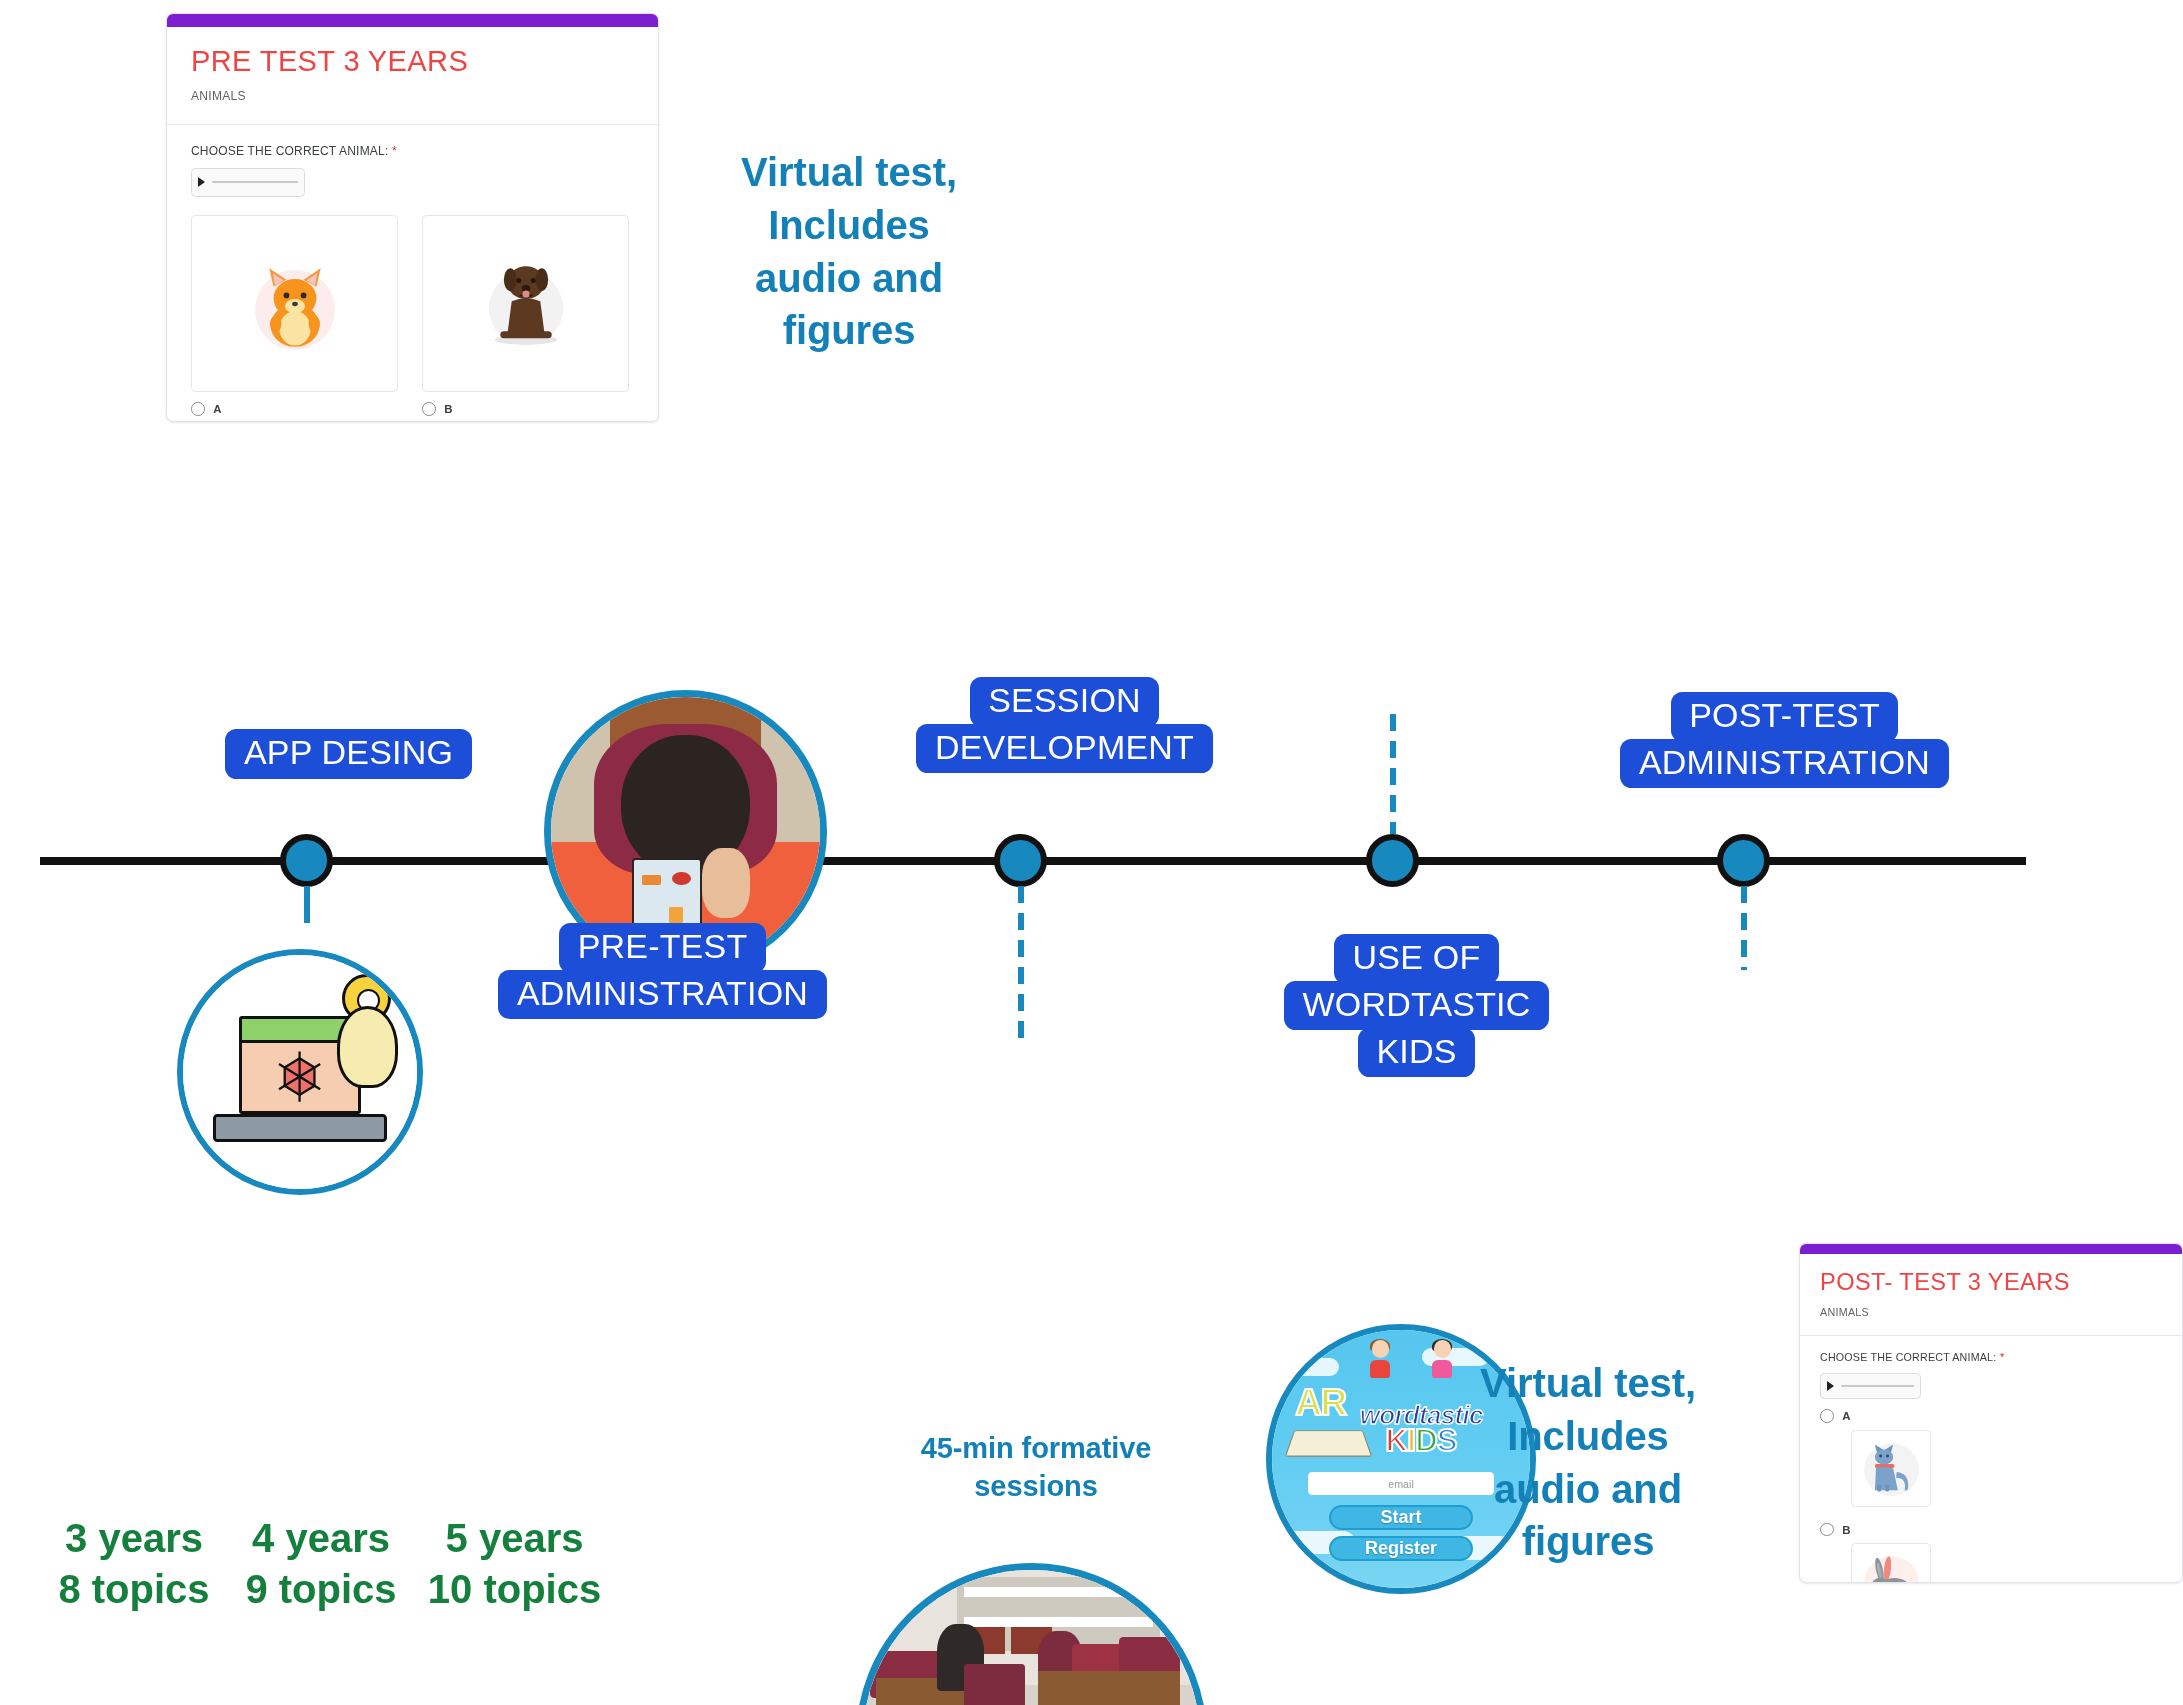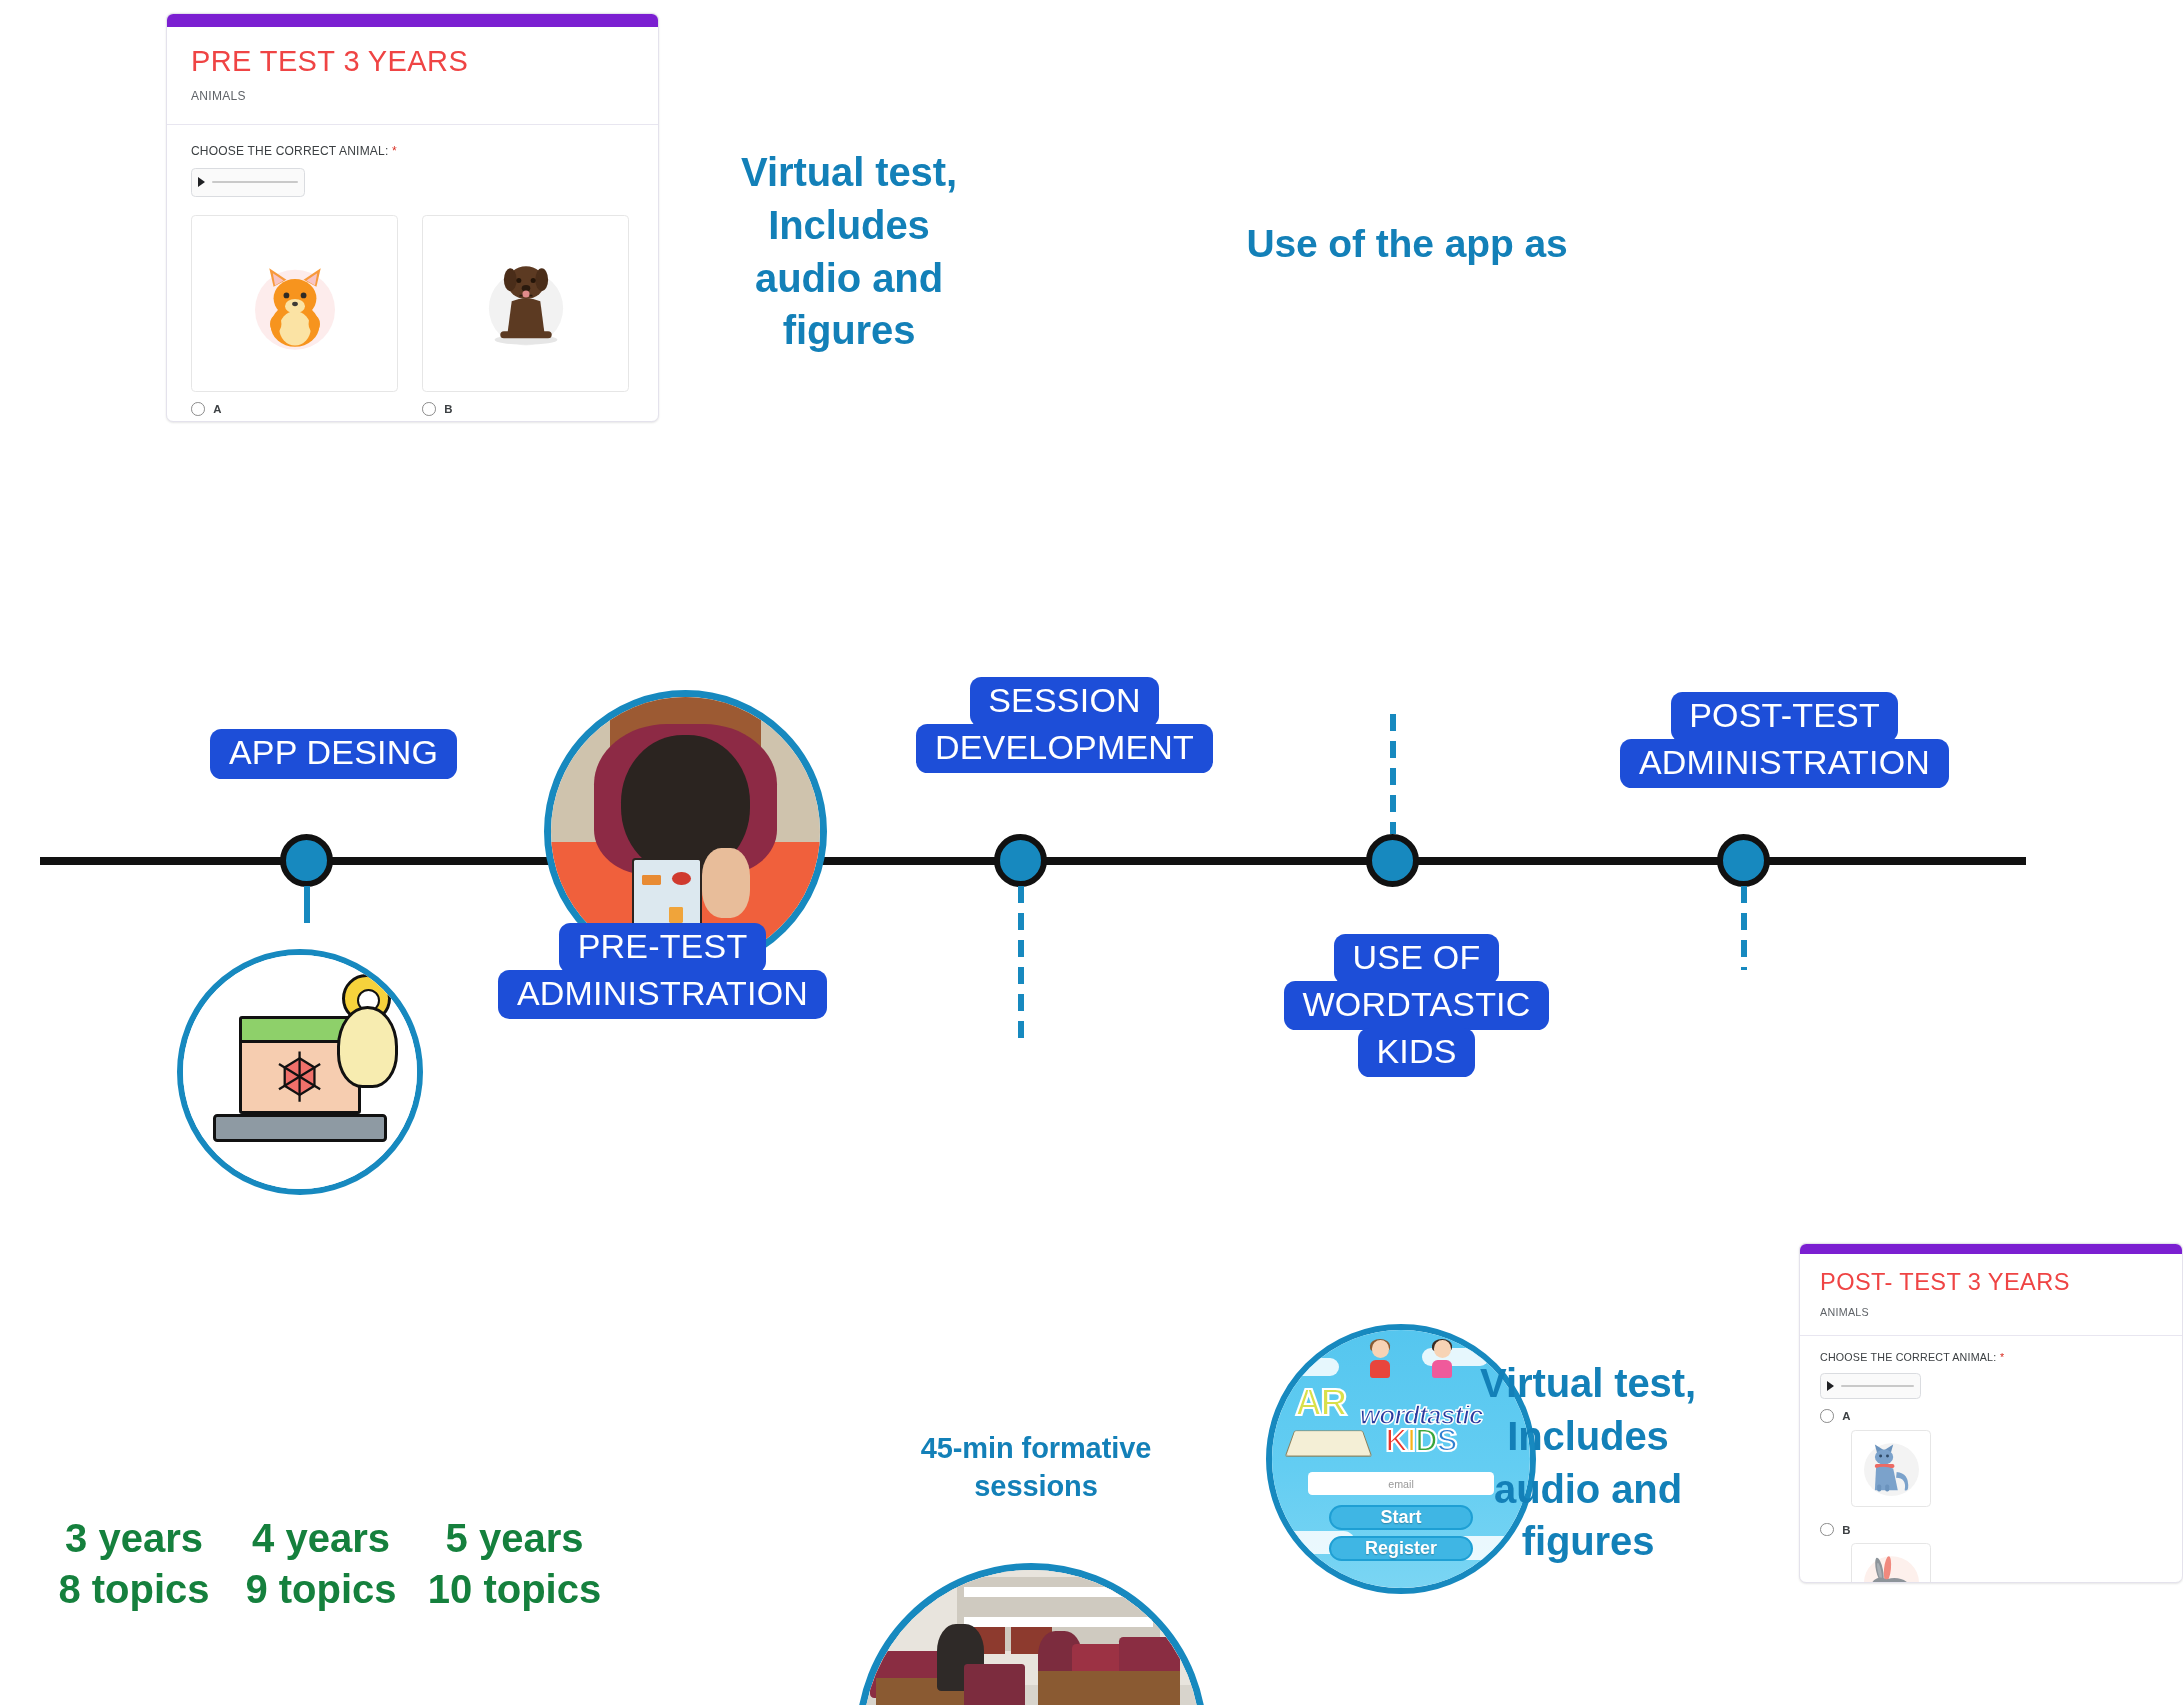--- a/index.html
+++ b/index.html
@@ -281,28 +281,27 @@
 </div>
 
 <div class="abs annot" style="left:706px; top:146px; width:286px; font-size:40px;">
   <div>Virtual test,</div>
   <div>Includes</div>
   <div>audio and</div>
   <div>figures</div>
 </div>
 
 <div class="abs annot" style="left:1200px; top:218px; width:414px; font-size:39px;">
-  <div>Use of the app as</div>
 </div>
 
 <div class="abs axis" style="left:40px; top:857px; width:1986px;"></div>
 
 <div class="abs node" style="left:280px; top:834px;"></div>
 <div class="abs solidlink" style="left:304px; top:886px; height:37px;"></div>
-<div class="abs pill-wrap" style="left:183px; top:729px; width:257px;text-align:right;">
+<div class="abs pill-wrap" style="left:198px; top:729px; width:257px;text-align:right;">
   <div class="pill">APP DESING</div>
 </div>
 
 <div class="abs circ circ-thin" style="left:177px; top:949px; width:246px; height:246px;">
   <div style="position:absolute;inset:0;background:#fff;">
     <div class="laptop-screen">
       <div class="laptop-bar"></div>
       <svg viewBox="0 0 100 100" style="position:absolute;left:8%;top:32%;width:84%;height:62%;">
         <polygon points="50,18 76,34 76,66 50,82 24,66 24,34" fill="#f0706a" stroke="#111" stroke-width="4"></polygon>
         <line x1="50" y1="6" x2="50" y2="94" stroke="#111" stroke-width="4"></line>

